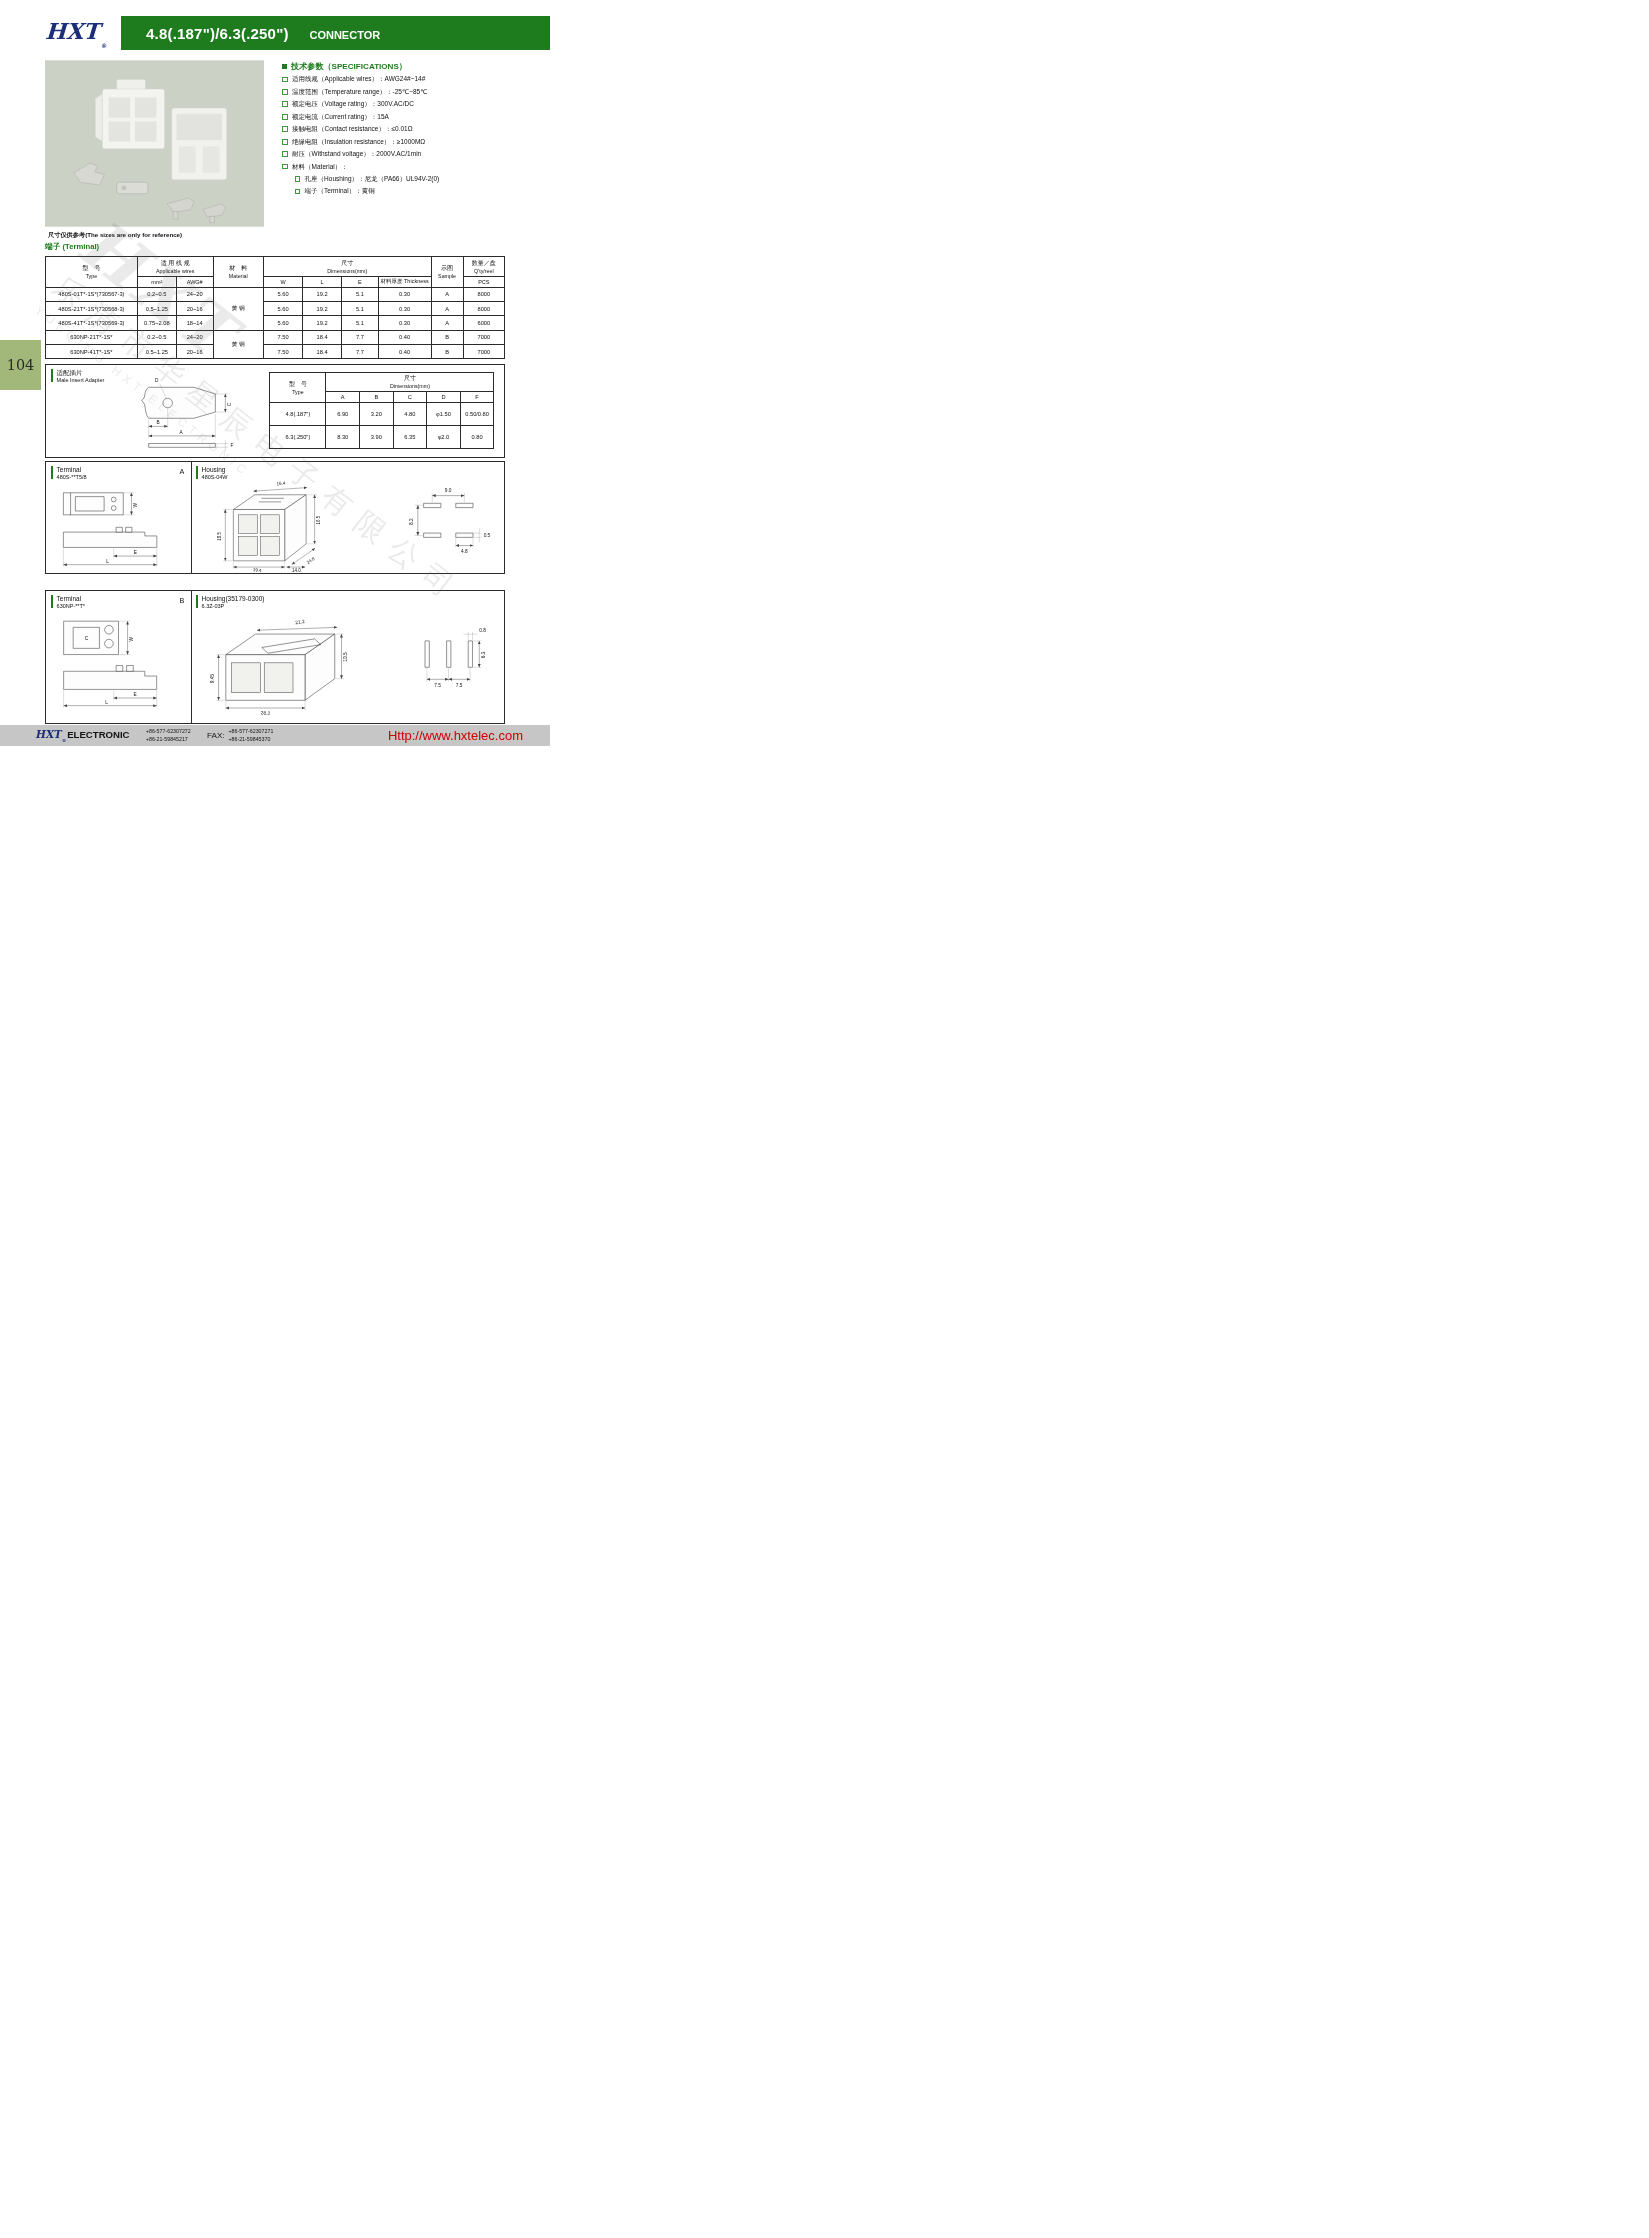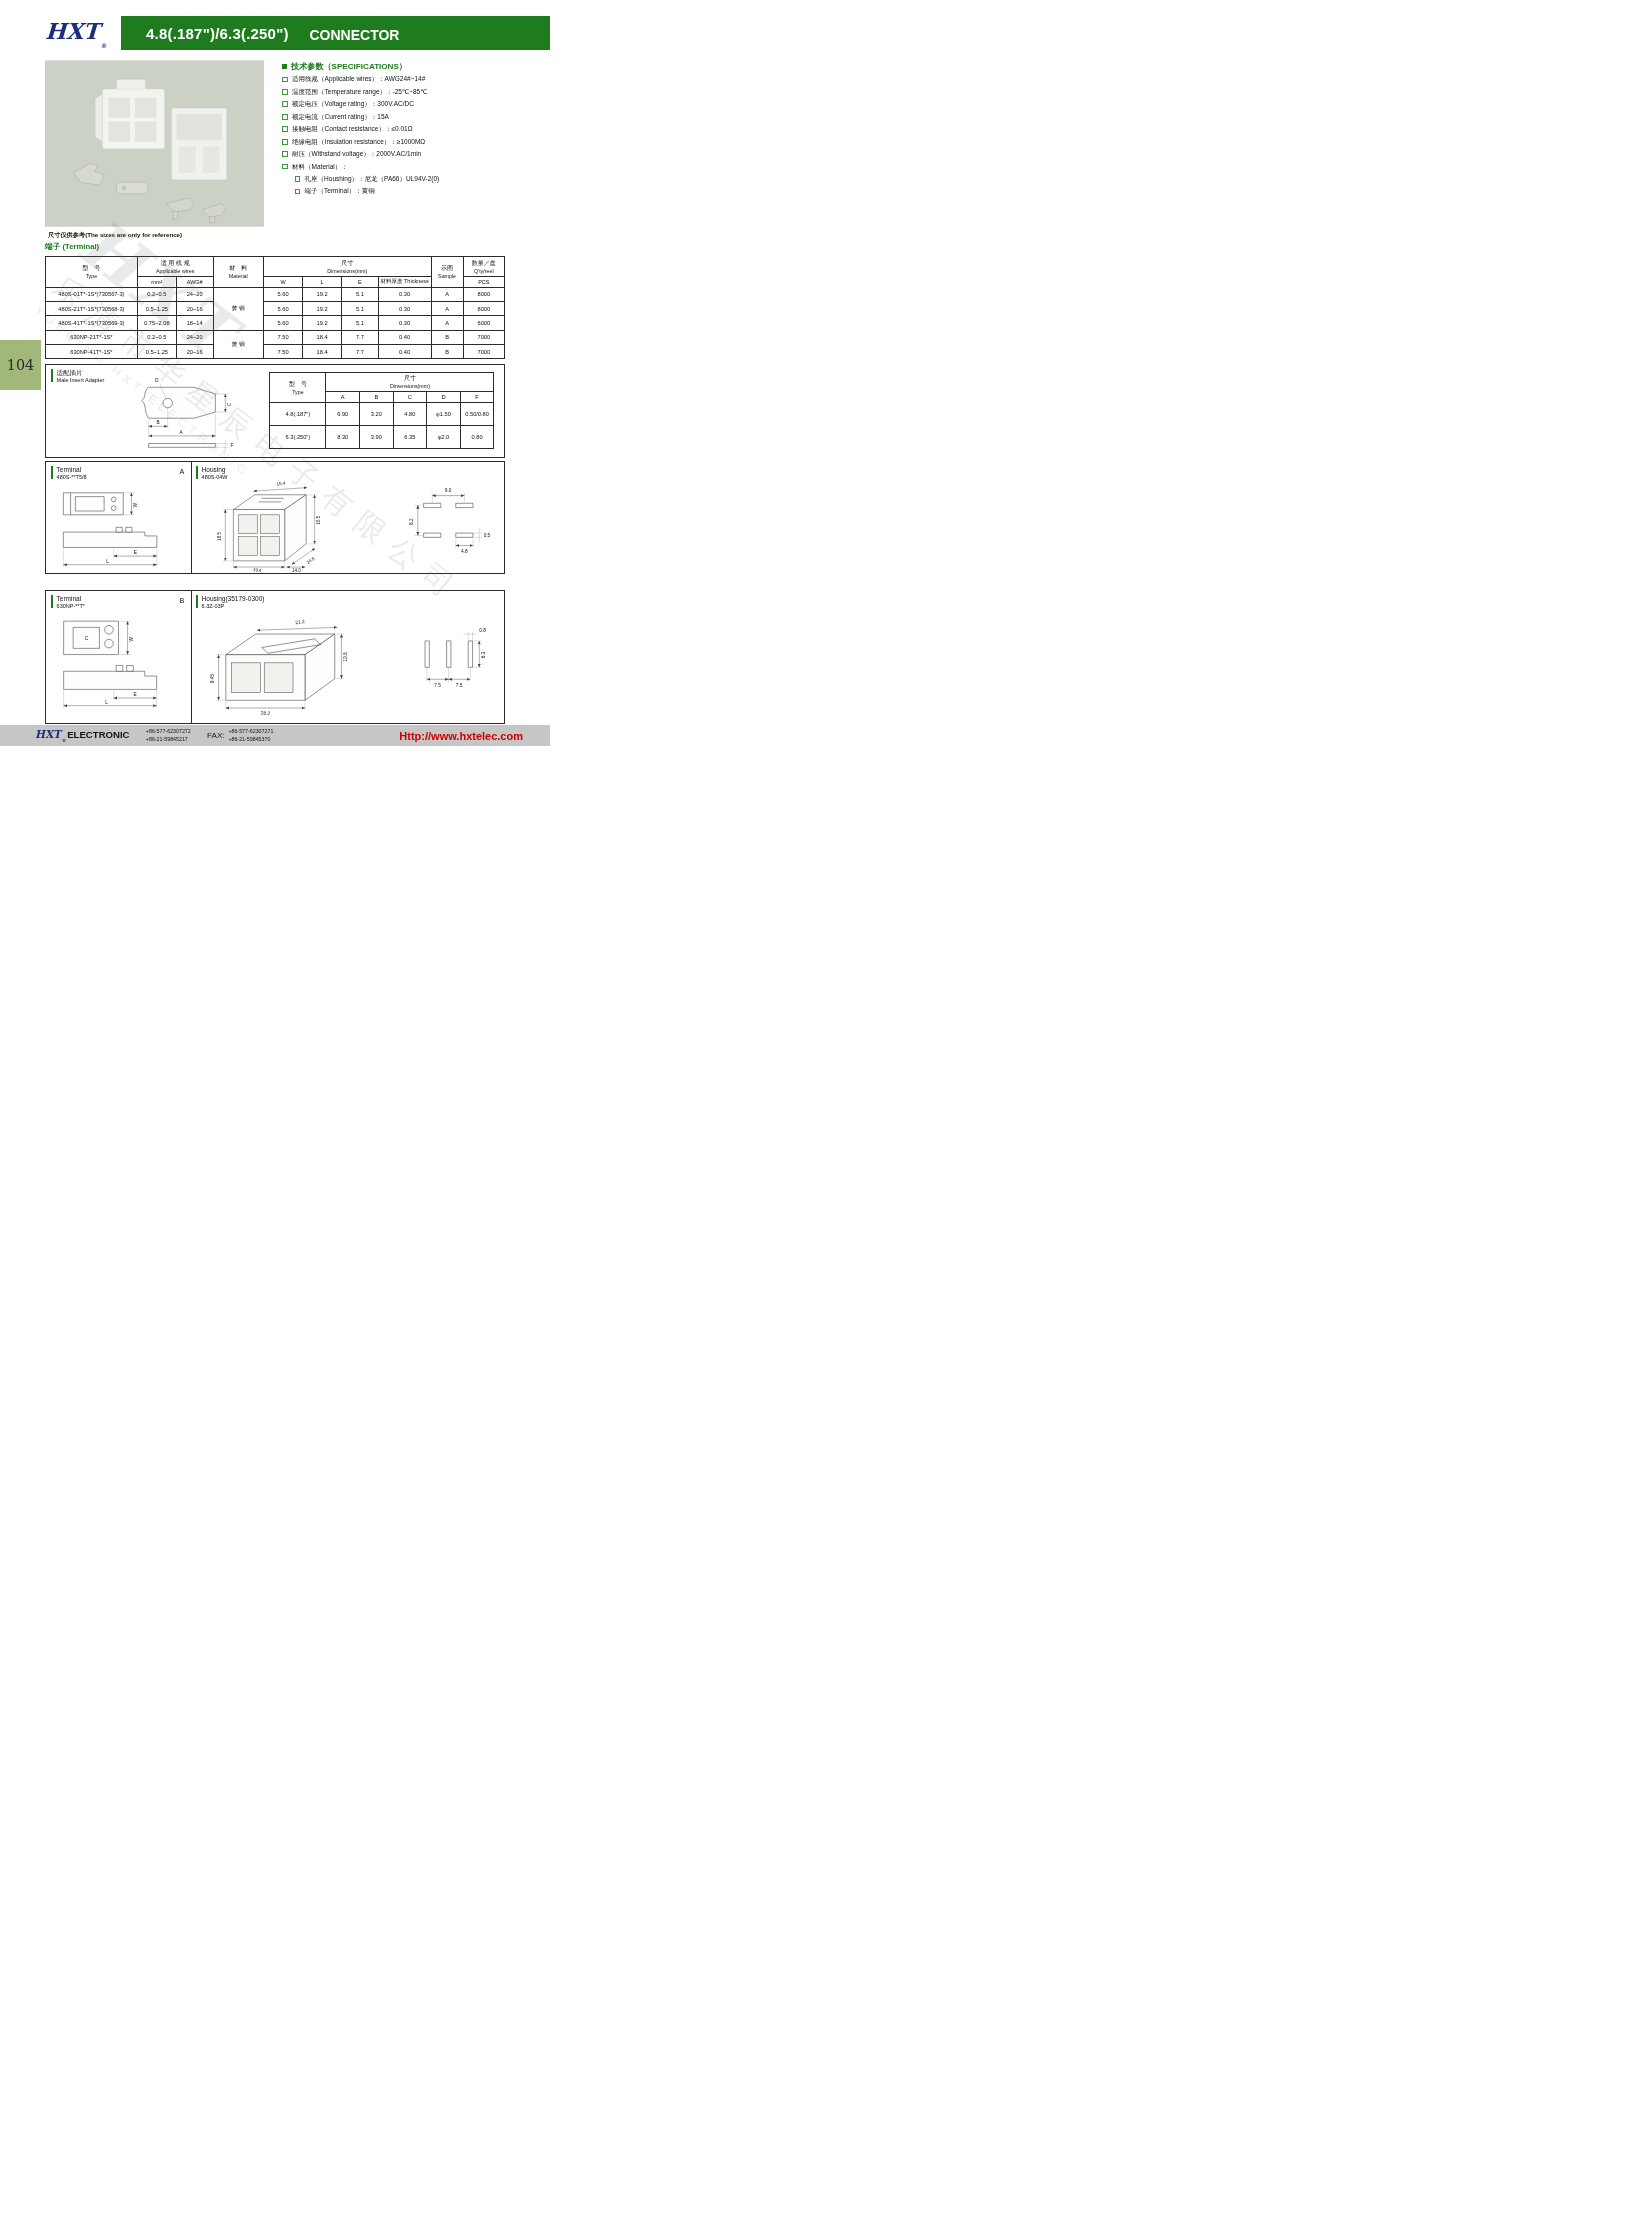--- a/index.html
+++ b/index.html
@@ -6,21 +6,21 @@
   .page{position:relative;width:550px;height:746px;background:#fff;overflow:hidden;
         font-family:"Liberation Sans","DejaVu Sans",sans-serif;color:#111;}
 
   
   .logo{position:absolute;top:18px;left:47px;font-family:"DejaVu Serif",serif;
         font-style:italic;font-weight:bold;font-size:22px;color:#1c2d7a;transform:skewX(-6deg);}
   .logo sup{font-size:6.2px;font-style:normal;vertical-align:-8.6px;margin-left:1px;}
   .header-band{position:absolute;top:16px;left:121px;right:0;height:34px;background:#1e7c1e;
         display:flex;align-items:center;padding-left:25px;box-sizing:border-box;}
   .header-title{color:#fff;font-size:15px;font-weight:bold;letter-spacing:0.2px;}
-  .header-sub{color:#fff;font-size:14px;font-weight:bold;margin-left:4.8px;margin-top:3.8px;padding-left:16px;}
+  .header-sub{color:#fff;font-size:11px;font-weight:bold;margin-left:4.8px;margin-top:3.8px;padding-left:16px;}
 
   
   .row-top{position:absolute;top:60px;left:45px;width:460px;display:flex;}
   .photo{width:219px;height:167px;flex:none;}
   .specs{flex:1;padding-left:18px;padding-top:1px;}
   .spec-title{color:#1e7c1e;font-weight:bold;font-size:8.1px;margin-bottom:2px;display:flex;align-items:center;}
   .sq{width:5.3px;height:5.3px;background:#1e7c1e;display:inline-block;margin-right:3.8px;flex:none;}
   .spec-item{font-size:6.5px;line-height:1.55;display:flex;align-items:center;margin:2.4px 0;}
   .hollow{width:3.8px;height:3.8px;border:0.5px solid #3c9a3c;display:inline-block;margin-right:4.3px;flex:none;}
   .spec-item.indent{margin-left:12.5px;}
@@ -79,21 +79,21 @@
 
   
   .footer{position:absolute;bottom:0;left:0;width:100%;height:21px;background:#c6c6c6;
         display:flex;align-items:center;box-sizing:border-box;padding:0 27px 0 36px;gap:16.3px;}
   .f-logo{font-family:"DejaVu Serif",serif;font-style:italic;font-weight:bold;font-size:10.5px;color:#1c2d7a;white-space:nowrap;}
   .f-logo sup{font-size:4.3px;vertical-align:-3.8px;}
   .f-name{font-family:"Liberation Sans",sans-serif;font-style:normal;font-weight:bold;font-size:9.6px;color:#141414;margin-left:1px;}
   .f-phones{font-size:5.3px;line-height:1.35;color:#141414;}
   .f-fax{display:flex;align-items:center;gap:3.8px;justify-content:flex-end;}
   .f-fax-label{font-size:8.1px;color:#141414;}
-  .f-url{margin-left:auto;color:#cc0000;font-size:11px;font-weight:bold;}
+  .f-url{margin-left:auto;color:#cc0000;font-size:13px;font-weight:normal;}
 </style>
 </head>
 <body>
 
 <svg width="0" height="0" style="position:absolute" aria-hidden="true">
   <defs>
     <marker id="ae" markerWidth="9" markerHeight="8" refX="8" refY="4" orient="auto">
         <path d="M0,0.5 L8,4 L0,7.5 Z" fill="#444"></path>
       </marker>
     <marker id="as" markerWidth="9" markerHeight="8" refX="1" refY="4" orient="auto">

